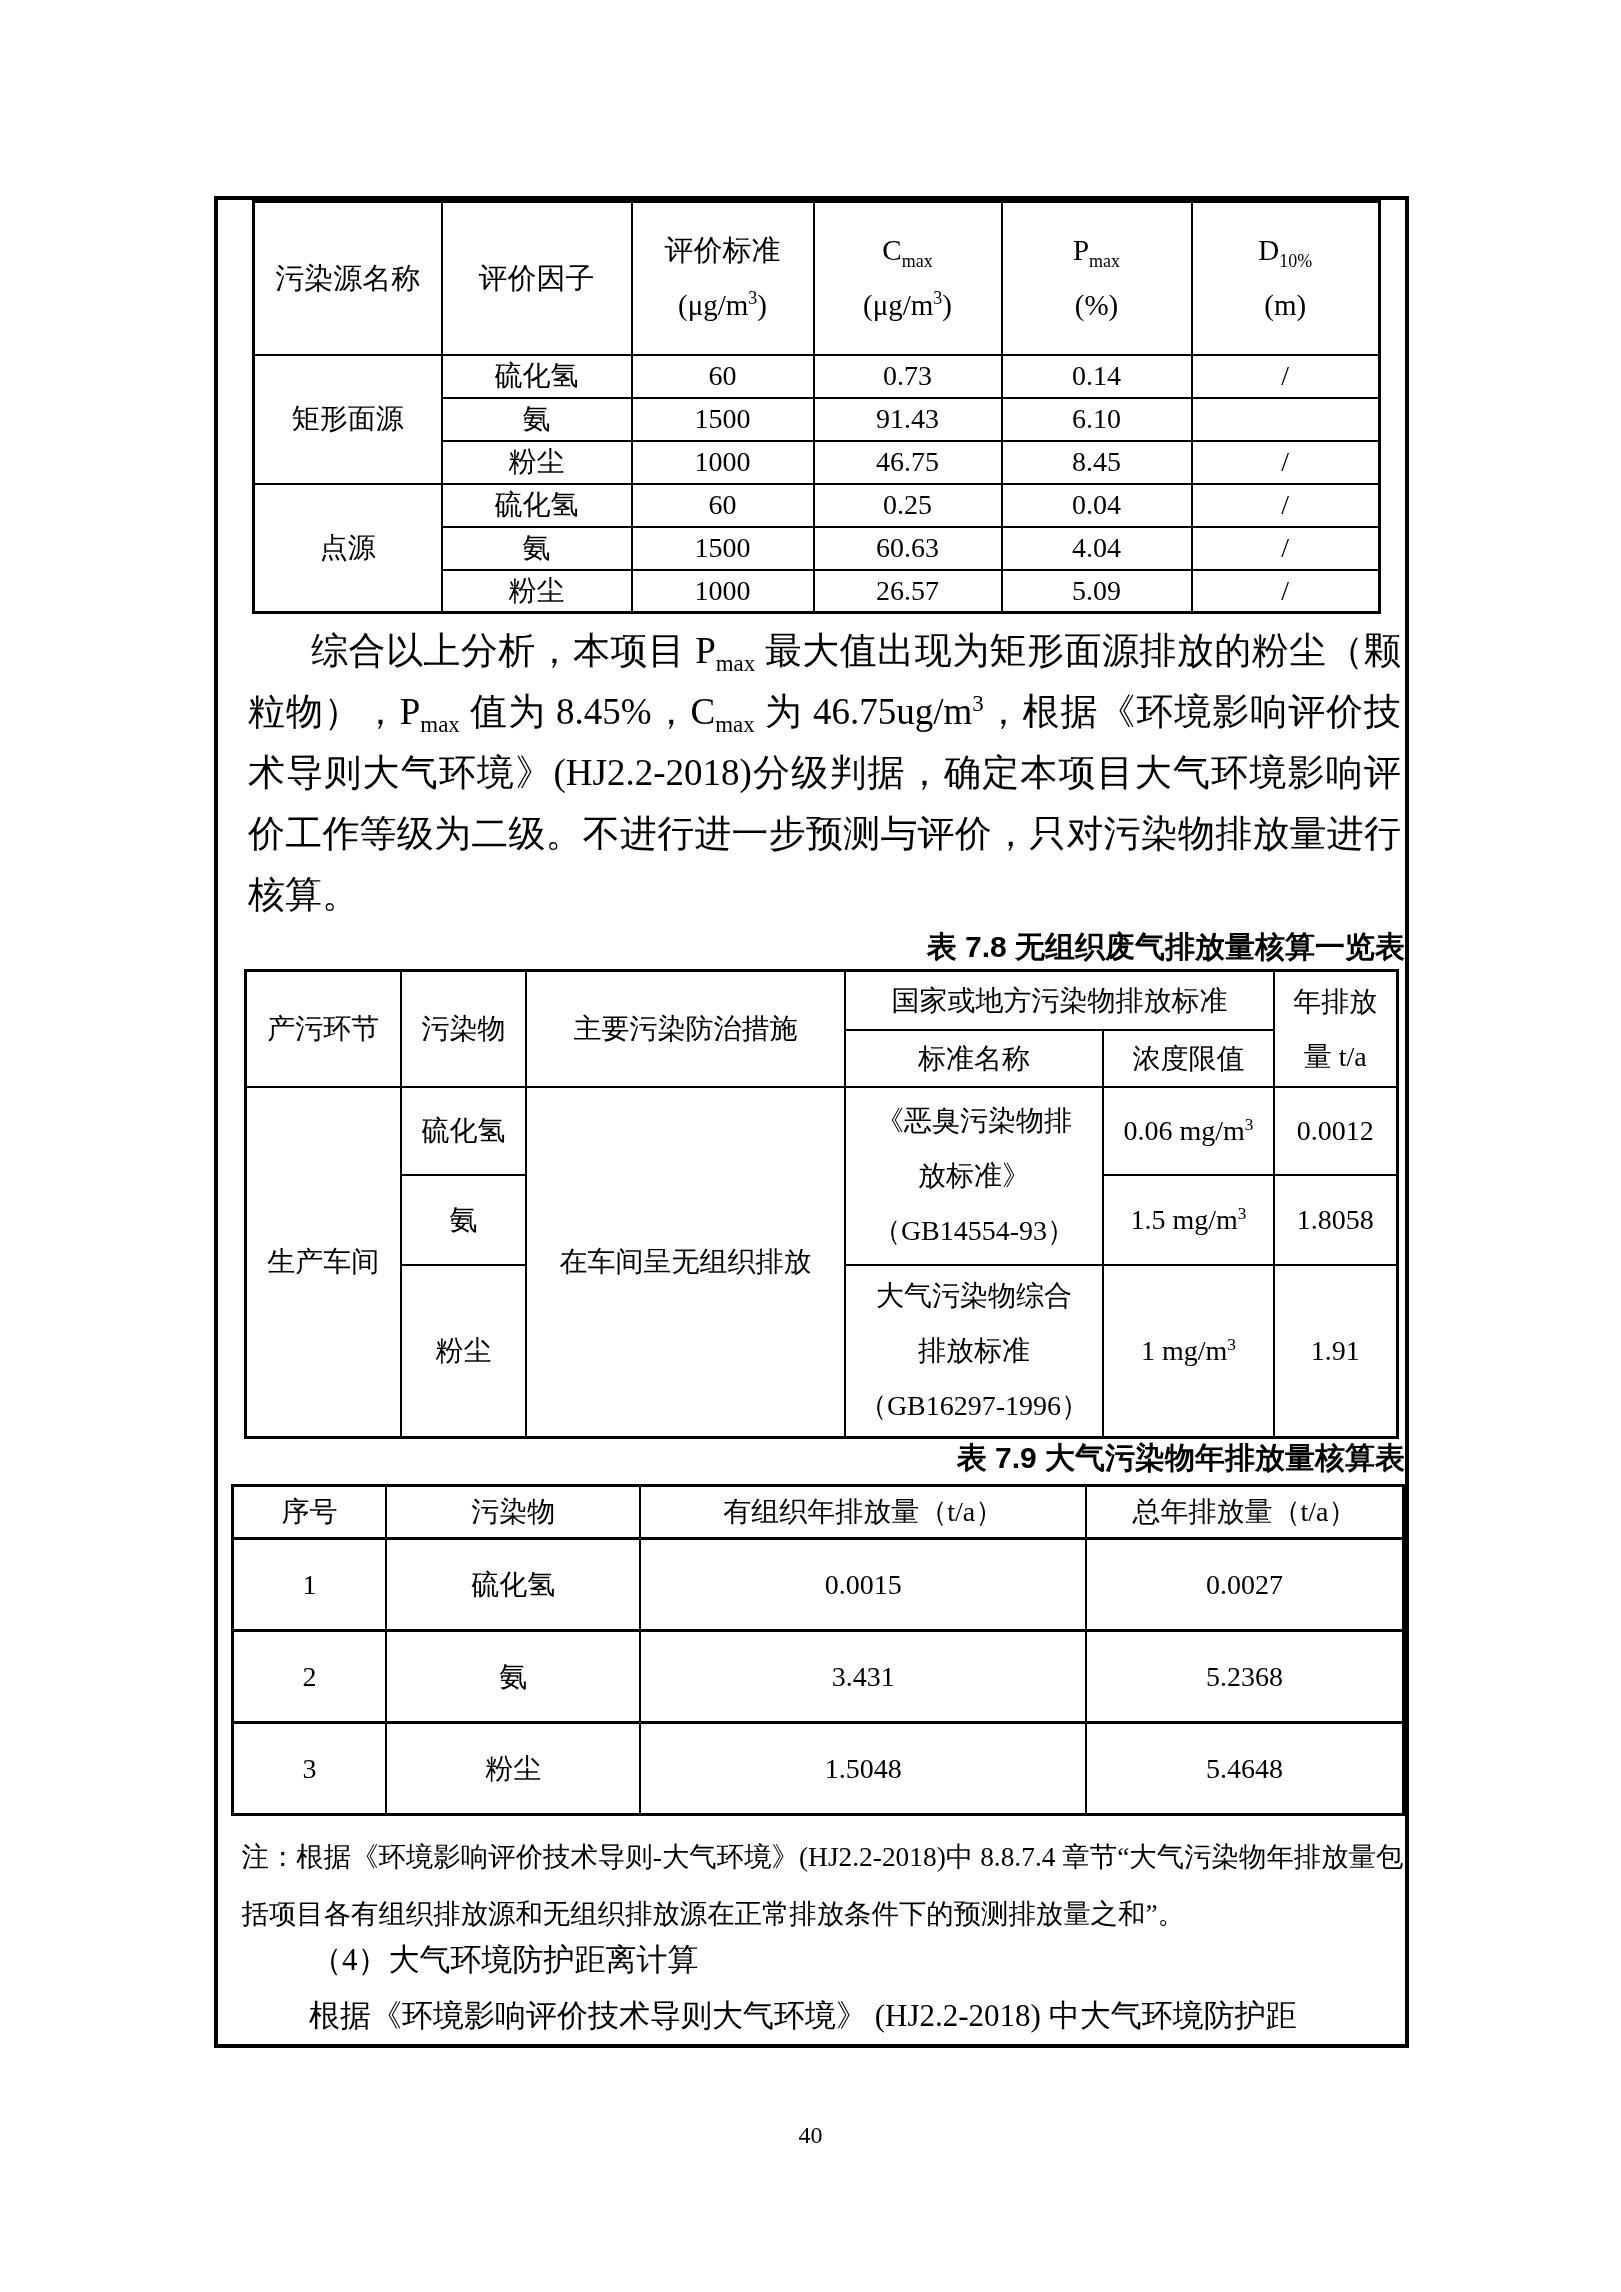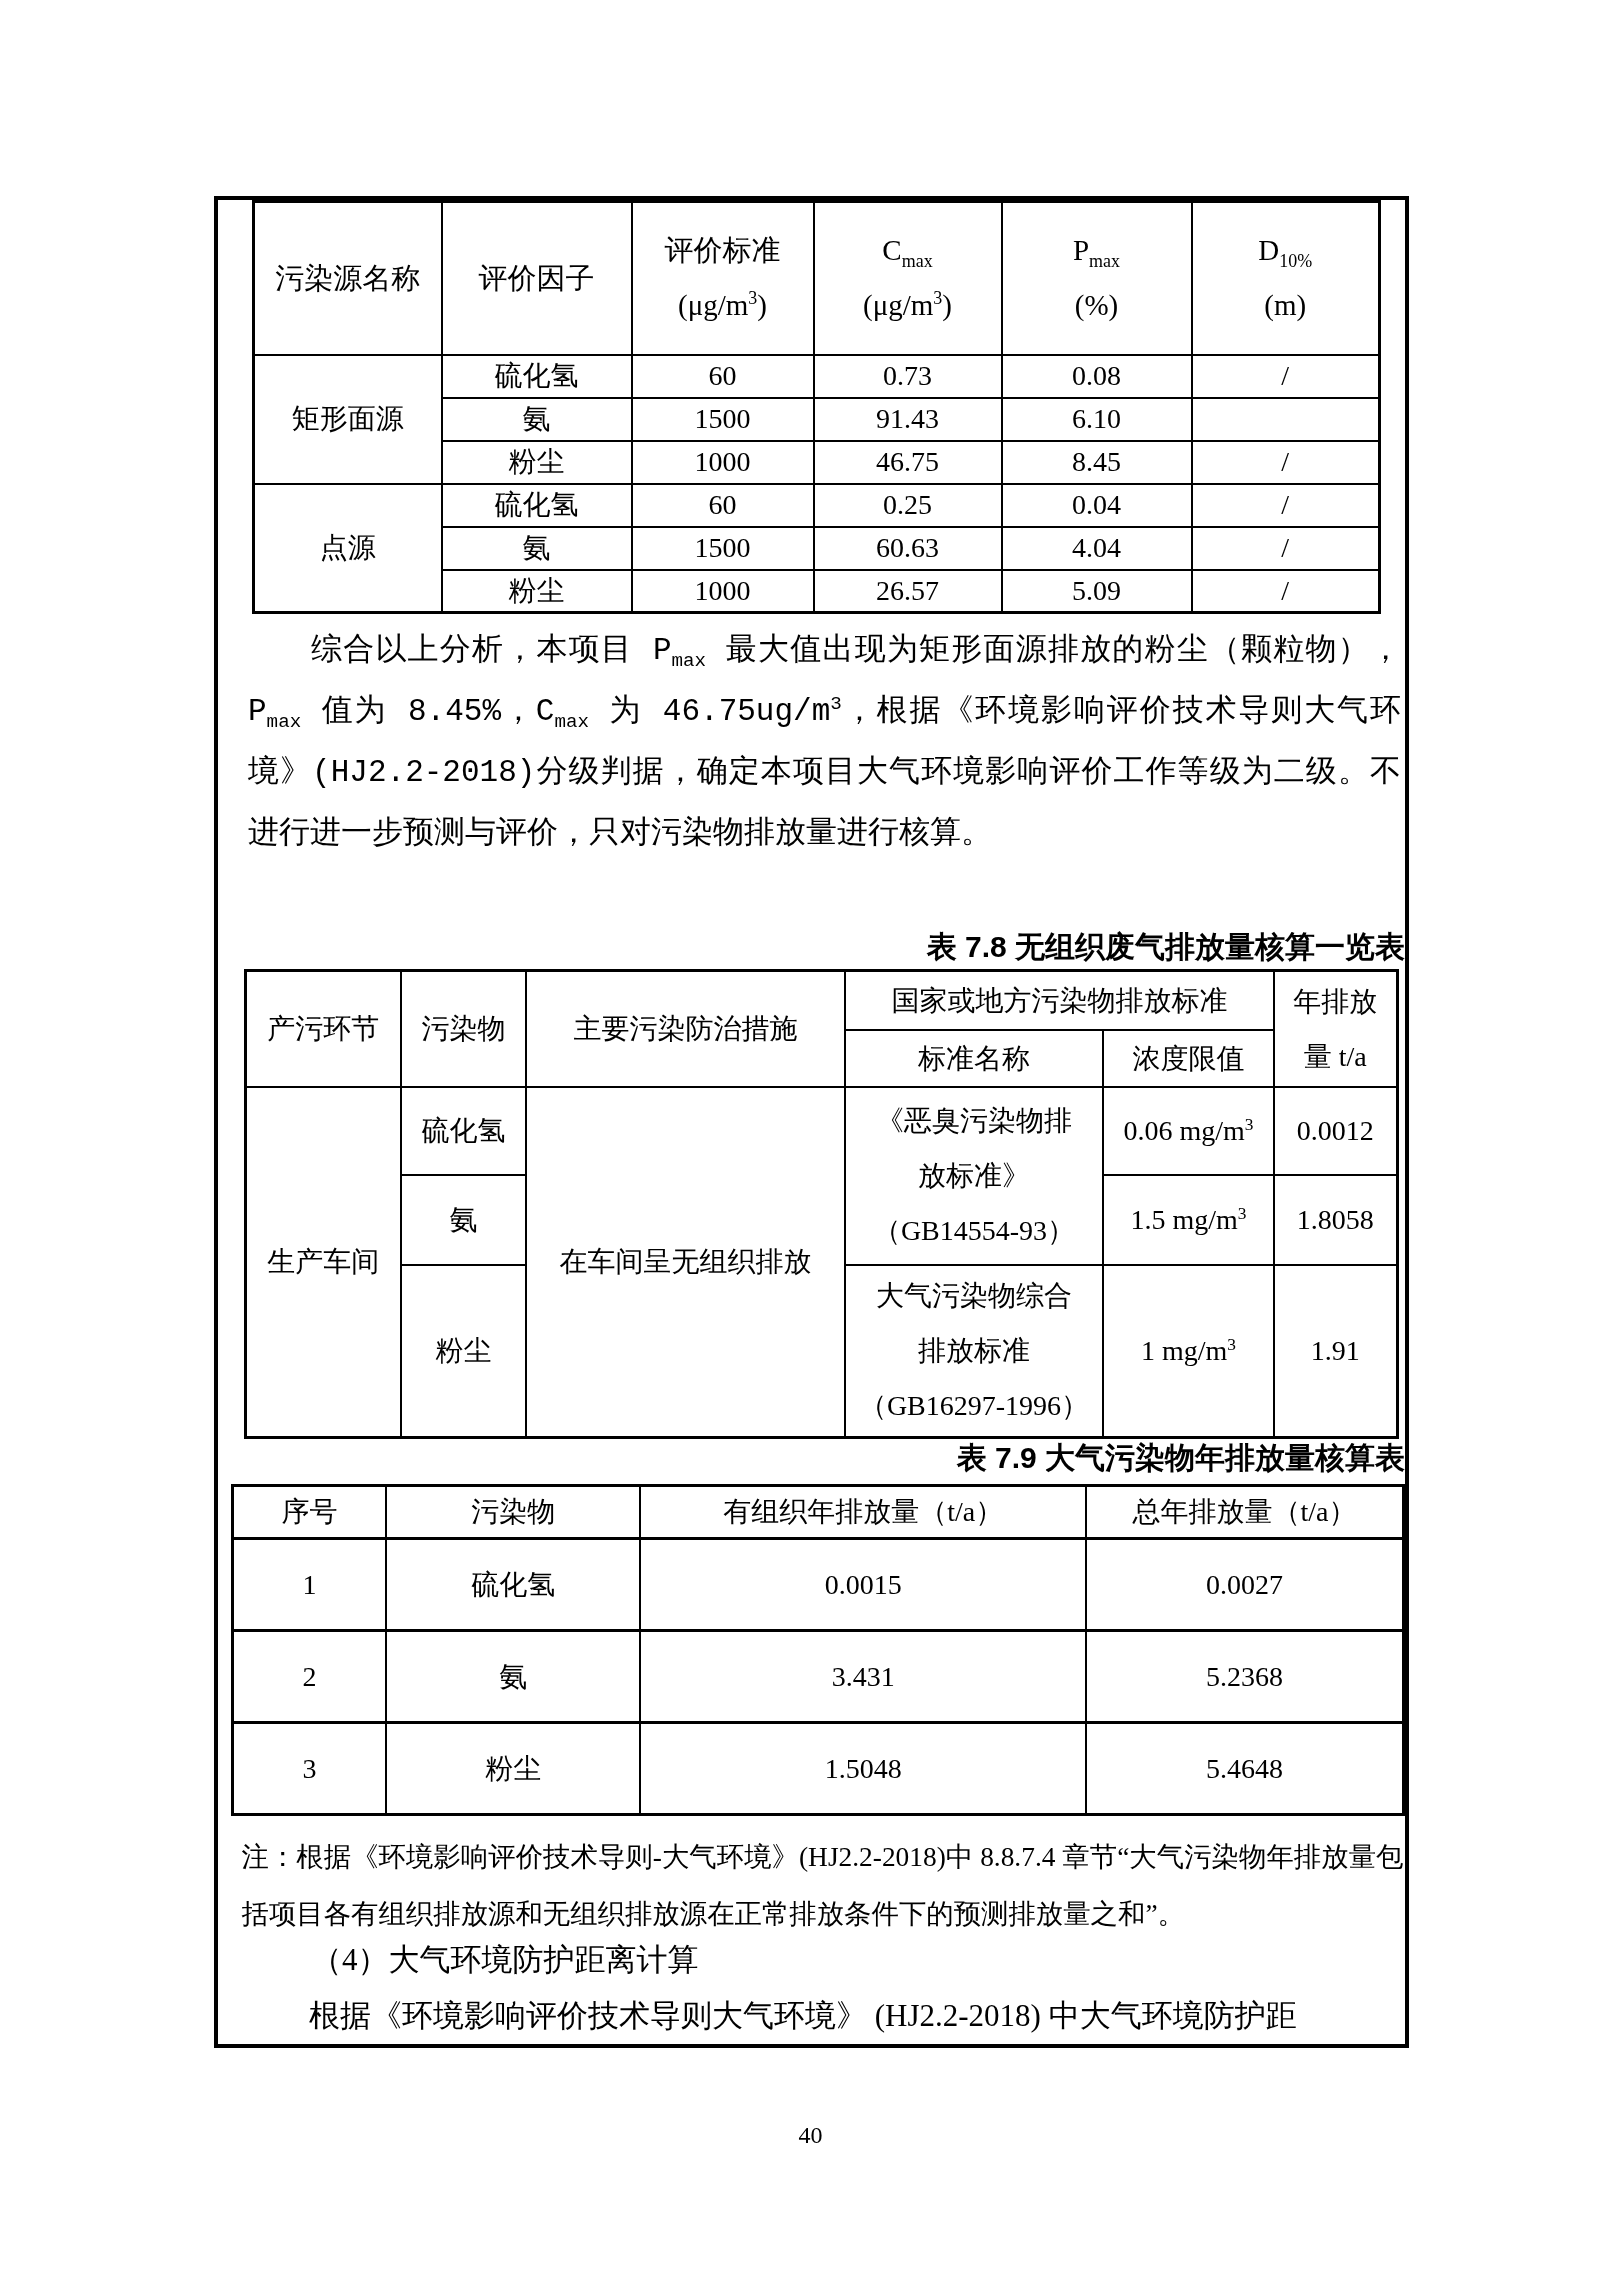--- a/index.html
+++ b/index.html
@@ -39,24 +39,23 @@
   
   .t1 { left:34px; top:0px; width:1127px; border:3.9px solid #000; }
   .t1 th { font-size:29px; line-height:55px; }
   .t1 td { font-size:28px; }
   .t1 .hrow { height:153px; }
   .t1 .drow { height:43px; }
 
   
   .para {
     position:absolute;
-    font-size:31px;
+    font-size:37px;
     line-height:61px;
     text-align:justify;
-    font-family:Liberation Mono, monospace;
   }
   .p1 { left:30px; top:420px; width:1153px; text-indent:63px; }
   .item { position:absolute; font-size:31px; line-height:39px; }
   .item3 { left:93px; top:676px; }
   .item4 { left:93px; top:1740px; }
   .closing { left:30px; top:1794px; width:1157px; text-indent:61px; font-size:31px; line-height:43px; position:absolute; }
 
   .caption {
     position:absolute; left:0; width:100%;
     text-align:right;
@@ -129,21 +128,21 @@
         <th>
           <span>D</span><sub>10%</sub><br>
           <span>(m)</span>
         </th>
       </tr>
       <tr class="drow">
         <td rowspan="3">矩形面源</td>
         <td>硫化氢</td>
         <td>60</td>
         <td>0.73</td>
-        <td>0.08</td>
+        <td>0.14</td>
         <td>/</td>
       </tr>
       <tr class="drow">
         <td>氨</td>
         <td>1500</td>
         <td>91.43</td>
         <td>6.10</td>
         <td></td>
       </tr>
       <tr class="drow">

